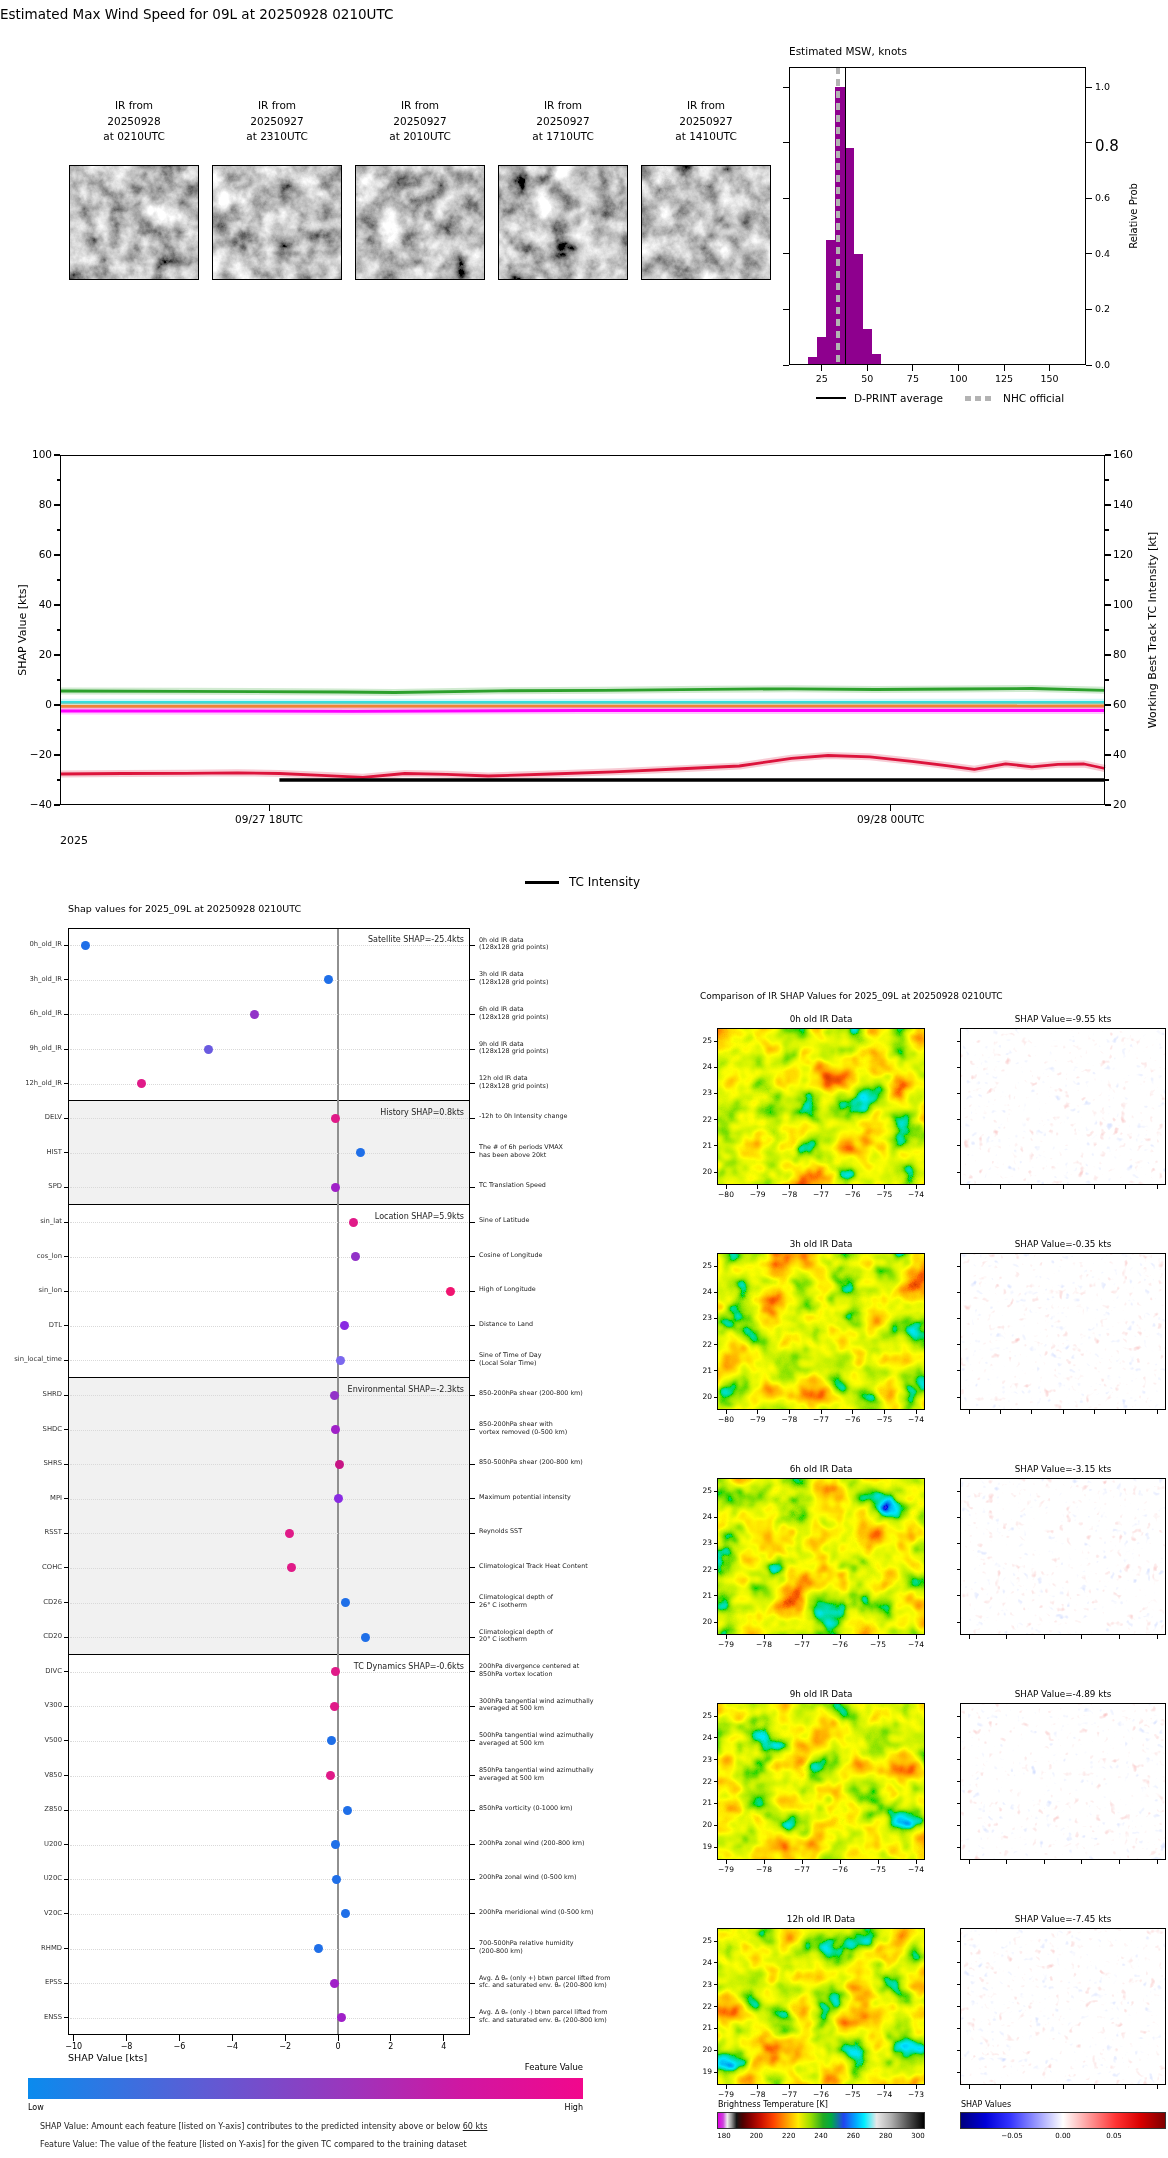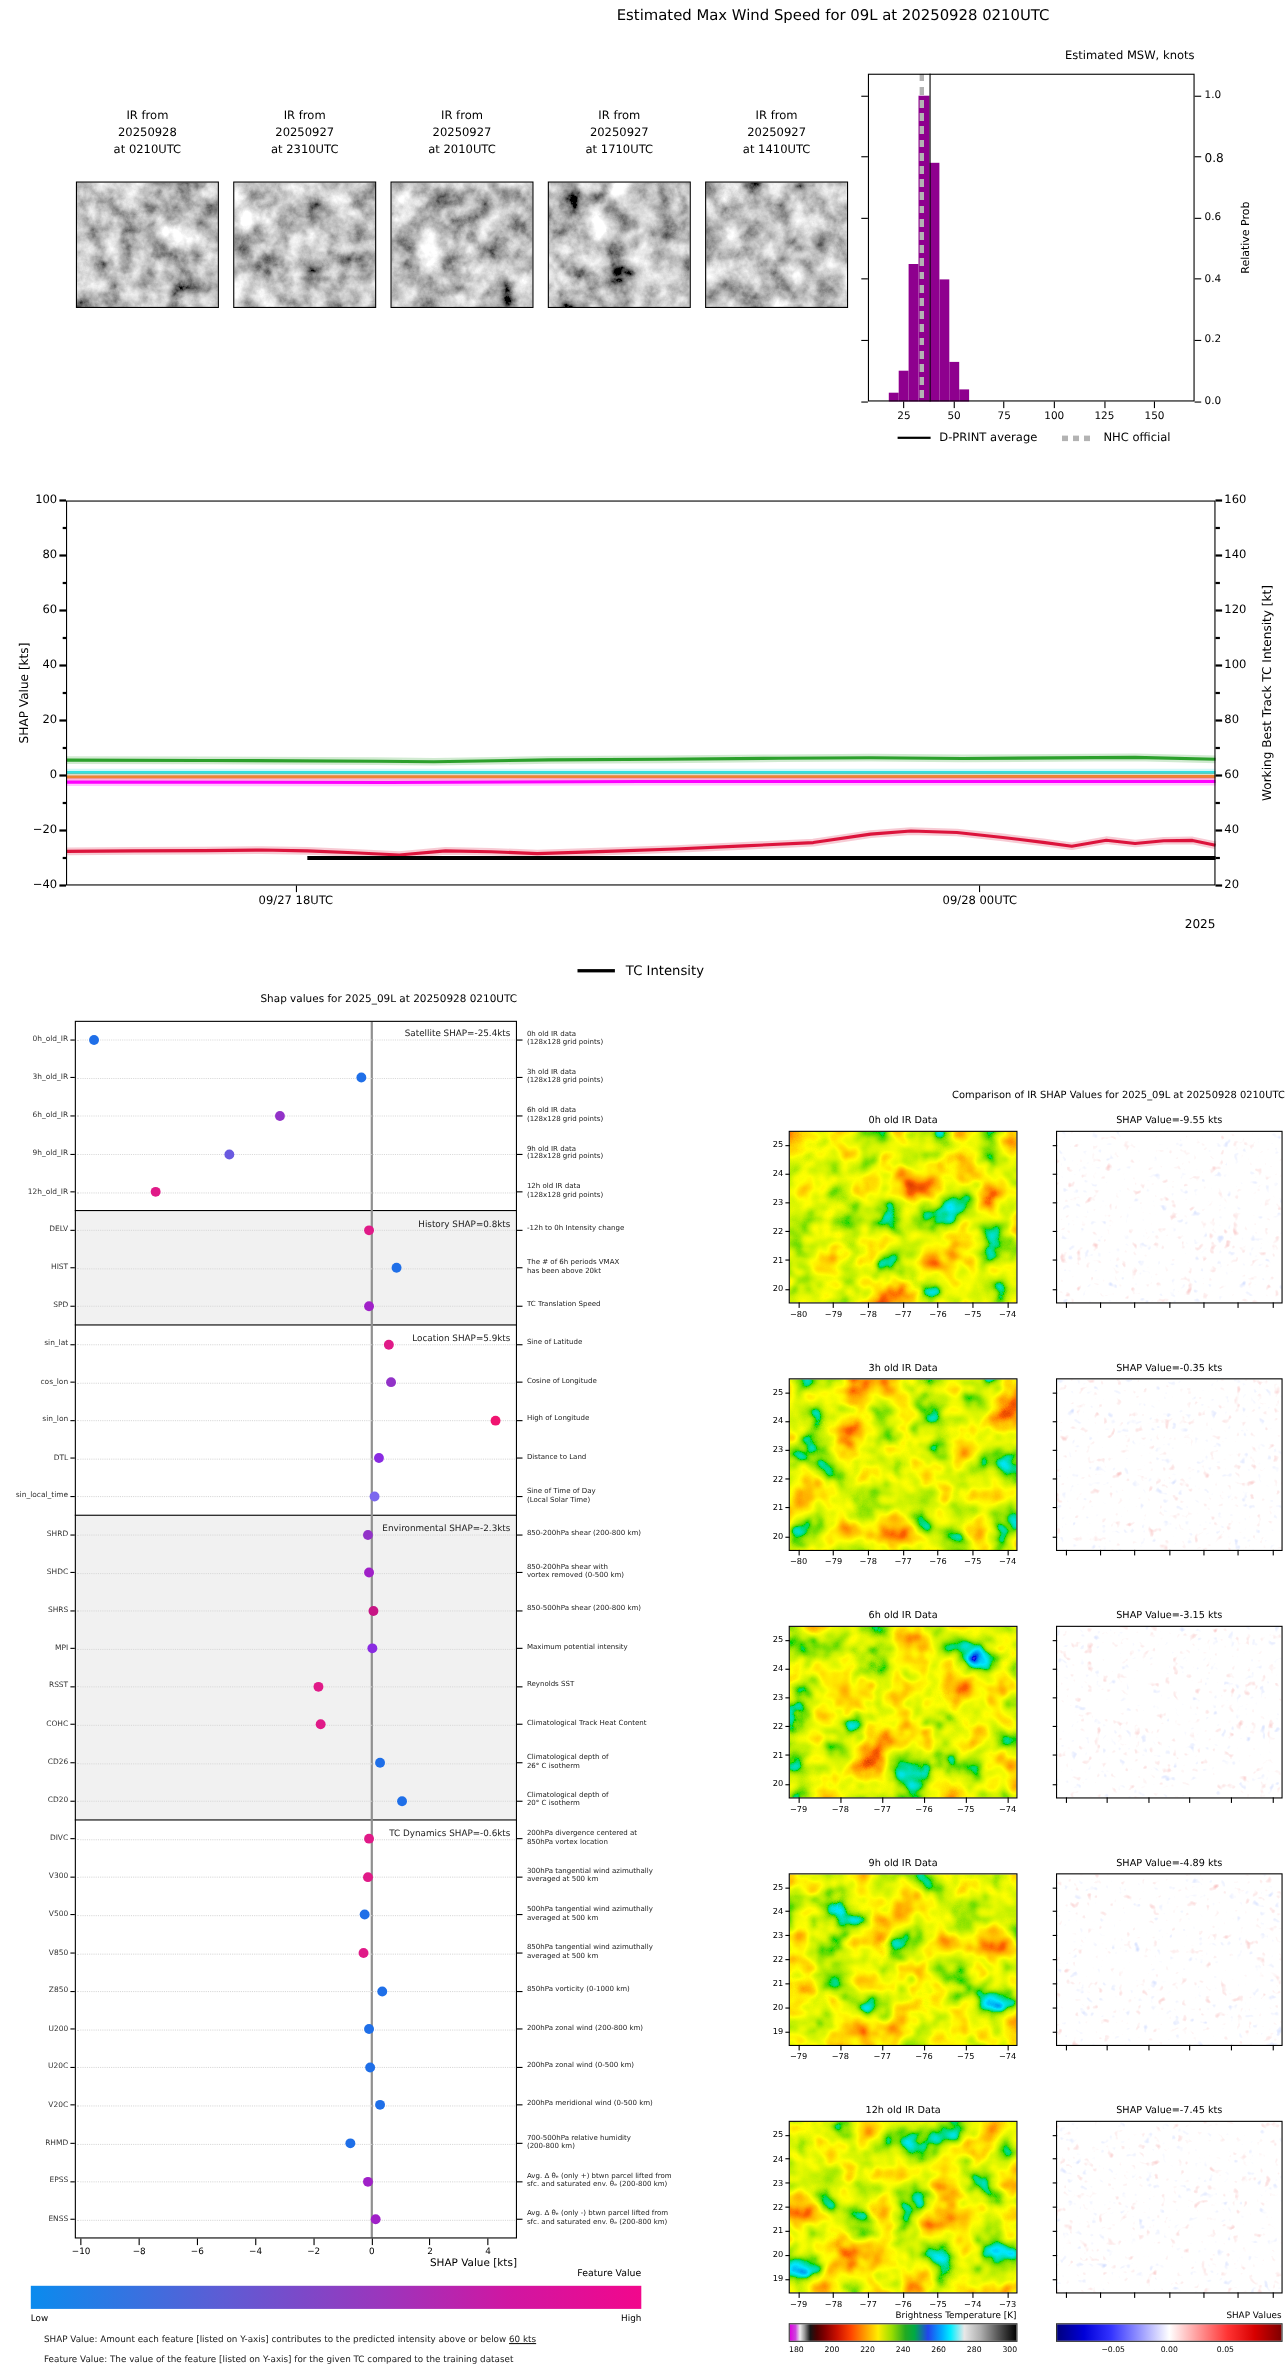--- a/index.html
+++ b/index.html
@@ -1,19 +1,19 @@
 <!DOCTYPE html>
 <html><head>
 <meta charset="utf-8">
 <style>
   html,body{margin:0;padding:0;background:#fff}
   #root{position:relative;width:1168px;height:2158px;background:#fff;overflow:hidden;
         font-family:"DejaVu Sans",sans-serif;color:#000}
   .abs{position:absolute}
-  .ctr{text-align:right}
+  .ctr{text-align:left}
   .vlab{position:absolute;transform:translate(-50%,-50%) rotate(-90deg);white-space:nowrap}
   .thumb,.map{position:absolute;outline:1px solid #000;background:#fff}
   .rt{position:absolute;text-align:center;font-size:8.8px}
   .ft{position:absolute;font-size:8px;color:#1a1a1a}
 </style>
 </head>
 <body>
 
 <div id="root">
 
@@ -192,21 +192,21 @@
     <div style="position: absolute; left: 783px; top: 308.9px; width: 6px; height: 1px; background: rgb(0, 0, 0);"></div>
     <div style="position: absolute; left: 1095px; top: 303.4px; font-size: 9.5px;">0.2</div>
     <div style="position: absolute; left: 1086px; top: 253.3px; width: 6px; height: 1px; background: rgb(0, 0, 0);"></div>
     <div style="position: absolute; left: 783px; top: 253.3px; width: 6px; height: 1px; background: rgb(0, 0, 0);"></div>
     <div style="position: absolute; left: 1095px; top: 247.8px; font-size: 9.5px;">0.4</div>
     <div style="position: absolute; left: 1086px; top: 197.7px; width: 6px; height: 1px; background: rgb(0, 0, 0);"></div>
     <div style="position: absolute; left: 783px; top: 197.7px; width: 6px; height: 1px; background: rgb(0, 0, 0);"></div>
     <div style="position: absolute; left: 1095px; top: 192.2px; font-size: 9.5px;">0.6</div>
     <div style="position: absolute; left: 1086px; top: 142.1px; width: 6px; height: 1px; background: rgb(0, 0, 0);"></div>
     <div style="position: absolute; left: 783px; top: 142.1px; width: 6px; height: 1px; background: rgb(0, 0, 0);"></div>
-    <div style="position: absolute; left: 1095px; top: 136.6px; font-size: 11px;">0.8</div>
+    <div style="position: absolute; left: 1095px; top: 136.6px; font-size: 15px;">0.8</div>
     <div style="position: absolute; left: 1086px; top: 86.5px; width: 6px; height: 1px; background: rgb(0, 0, 0);"></div>
     <div style="position: absolute; left: 783px; top: 86.5px; width: 6px; height: 1px; background: rgb(0, 0, 0);"></div>
     <div style="position: absolute; left: 1095px; top: 81px; font-size: 9.5px;">1.0</div>
     <div style="position: absolute; left: 821.298px; top: 365px; width: 1px; height: 6px; background: rgb(0, 0, 0);"></div>
     <div style="position: absolute; left: 821.798px; top: 373px; transform: translateX(-50%); font-size: 9.5px;">25</div>
     <div style="position: absolute; left: 866.85px; top: 365px; width: 1px; height: 6px; background: rgb(0, 0, 0);"></div>
     <div style="position: absolute; left: 867.35px; top: 373px; transform: translateX(-50%); font-size: 9.5px;">50</div>
     <div style="position: absolute; left: 912.402px; top: 365px; width: 1px; height: 6px; background: rgb(0, 0, 0);"></div>
     <div style="position: absolute; left: 912.902px; top: 373px; transform: translateX(-50%); font-size: 9.5px;">75</div>
     <div style="position: absolute; left: 957.954px; top: 365px; width: 1px; height: 6px; background: rgb(0, 0, 0);"></div>

